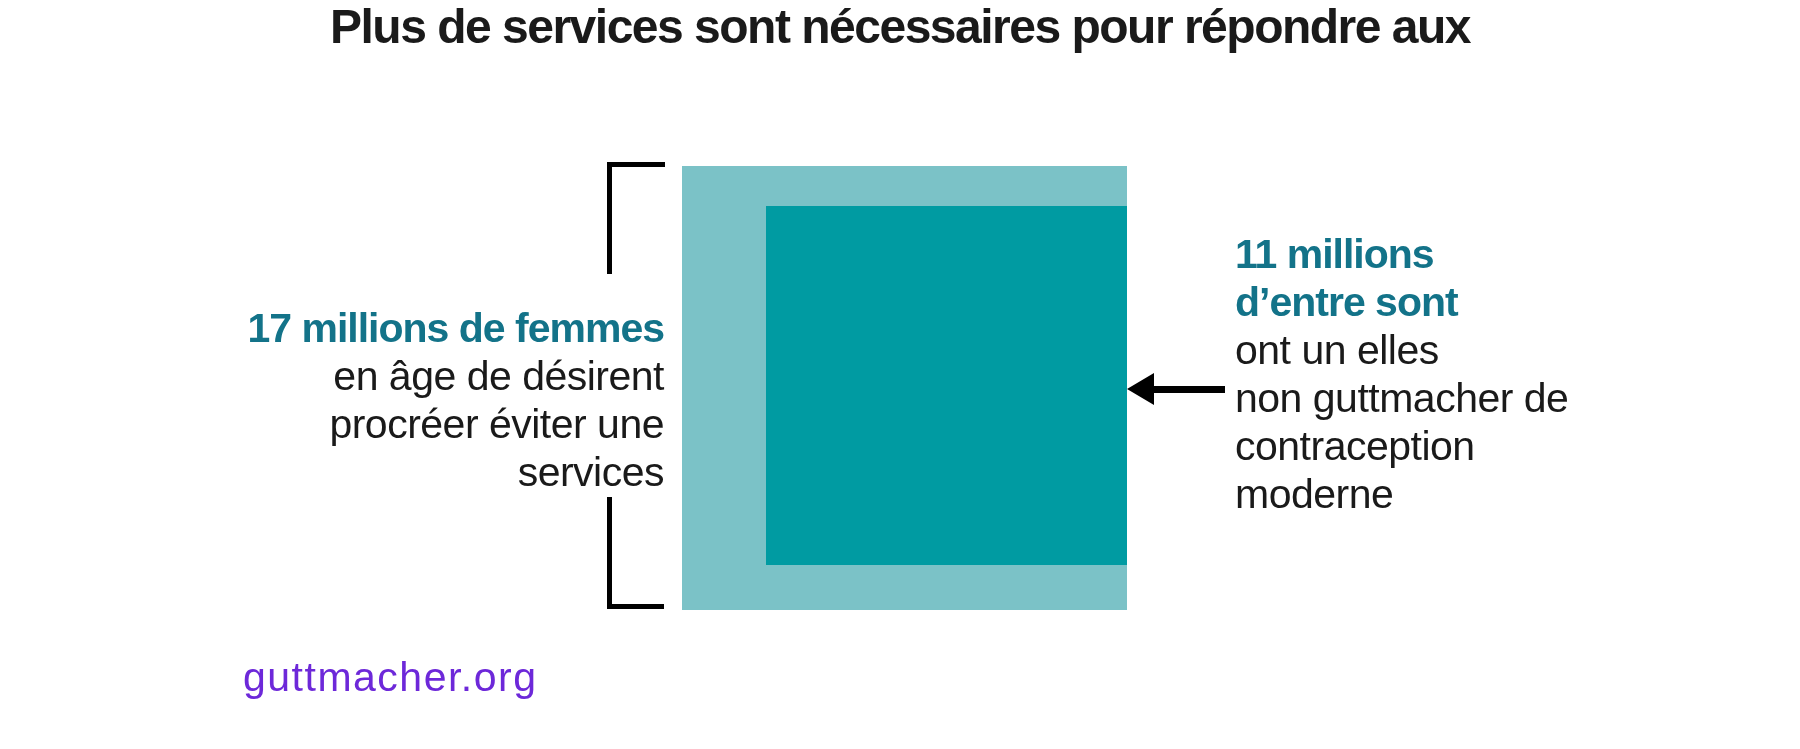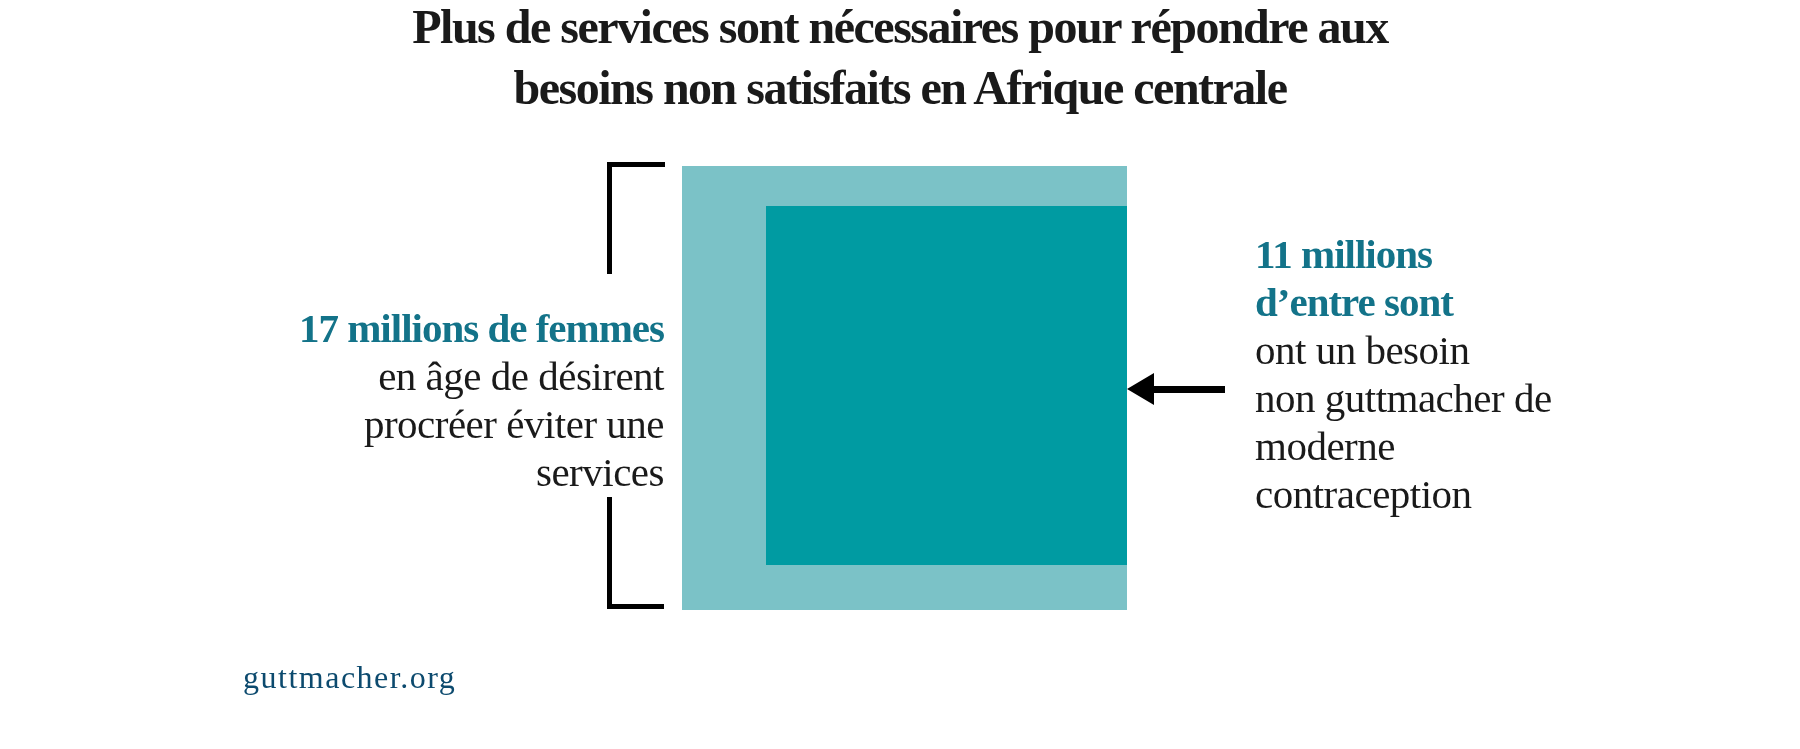--- a/index.html
+++ b/index.html
@@ -7,21 +7,20 @@
     padding: 0;
     background: #ffffff;
     font-family: "Liberation Sans", sans-serif;
   }
   .canvas {
     position: relative;
     width: 1800px;
     height: 749px;
     background: #ffffff;
     overflow: hidden;
-    font-family: Liberation Serif, serif;
   }
 
   .title {
     position: absolute;
     left: 0;
     top: -4px;
     width: 100%;
     text-align: center;
     font-size: 48px;
     font-weight: bold;
@@ -63,21 +62,20 @@
   }
   .left-callout {
     right: 1136px;
     top: 304px;
     text-align: right;
   }
   .right-callout {
     left: 1235px;
     top: 230px;
     text-align: left;
-    margin-left: 20px;
   }
   .teal-bold {
     color: #137389;
     font-weight: bold;
     letter-spacing: -1px;
   }
 
   .arrow-head {
     position: absolute;
     left: 1127px;
@@ -94,34 +92,33 @@
     top: 386px;
     width: 75px;
     height: 7px;
     background: #000000;
   }
 
   .footer {
     position: absolute;
     left: 243px;
     top: 657px;
-    font-size: 32px;
+    font-size: 41px;
     line-height: 40px;
     letter-spacing: 1.5px;
-    color: #0c4a6e;
+    color: #6d28d9;
   }
 </style>
 </head>
 <body>
 
 <div class="canvas">
 
   <div class="title">
     <div>Plus de services sont nécessaires pour répondre aux</div>
-    <div>besoins non satisfaits en Afrique centrale</div>
   </div>
 
   <div class="outer-square"></div>
   <div class="inner-square"></div>
 
   <div class="bracket br-top-h"></div>
   <div class="bracket br-top-v"></div>
   <div class="bracket br-bot-v"></div>
   <div class="bracket br-bot-h"></div>
 
@@ -133,21 +130,21 @@
   </div>
 
   <div>
     <div class="arrow-head"></div>
     <div class="arrow-tail"></div>
   </div>
 
   <div class="callout right-callout">
     <div class="teal-bold">11 millions</div>
     <div class="teal-bold">d’entre sont</div>
-    <div>ont un besoin</div>
+    <div>ont un elles</div>
     <div>non guttmacher de</div>
+    <div>contraception</div>
     <div>moderne</div>
-    <div>contraception</div>
   </div>
 
   <div class="footer">guttmacher.org</div>
 
 </div>
 
 </body></html>

